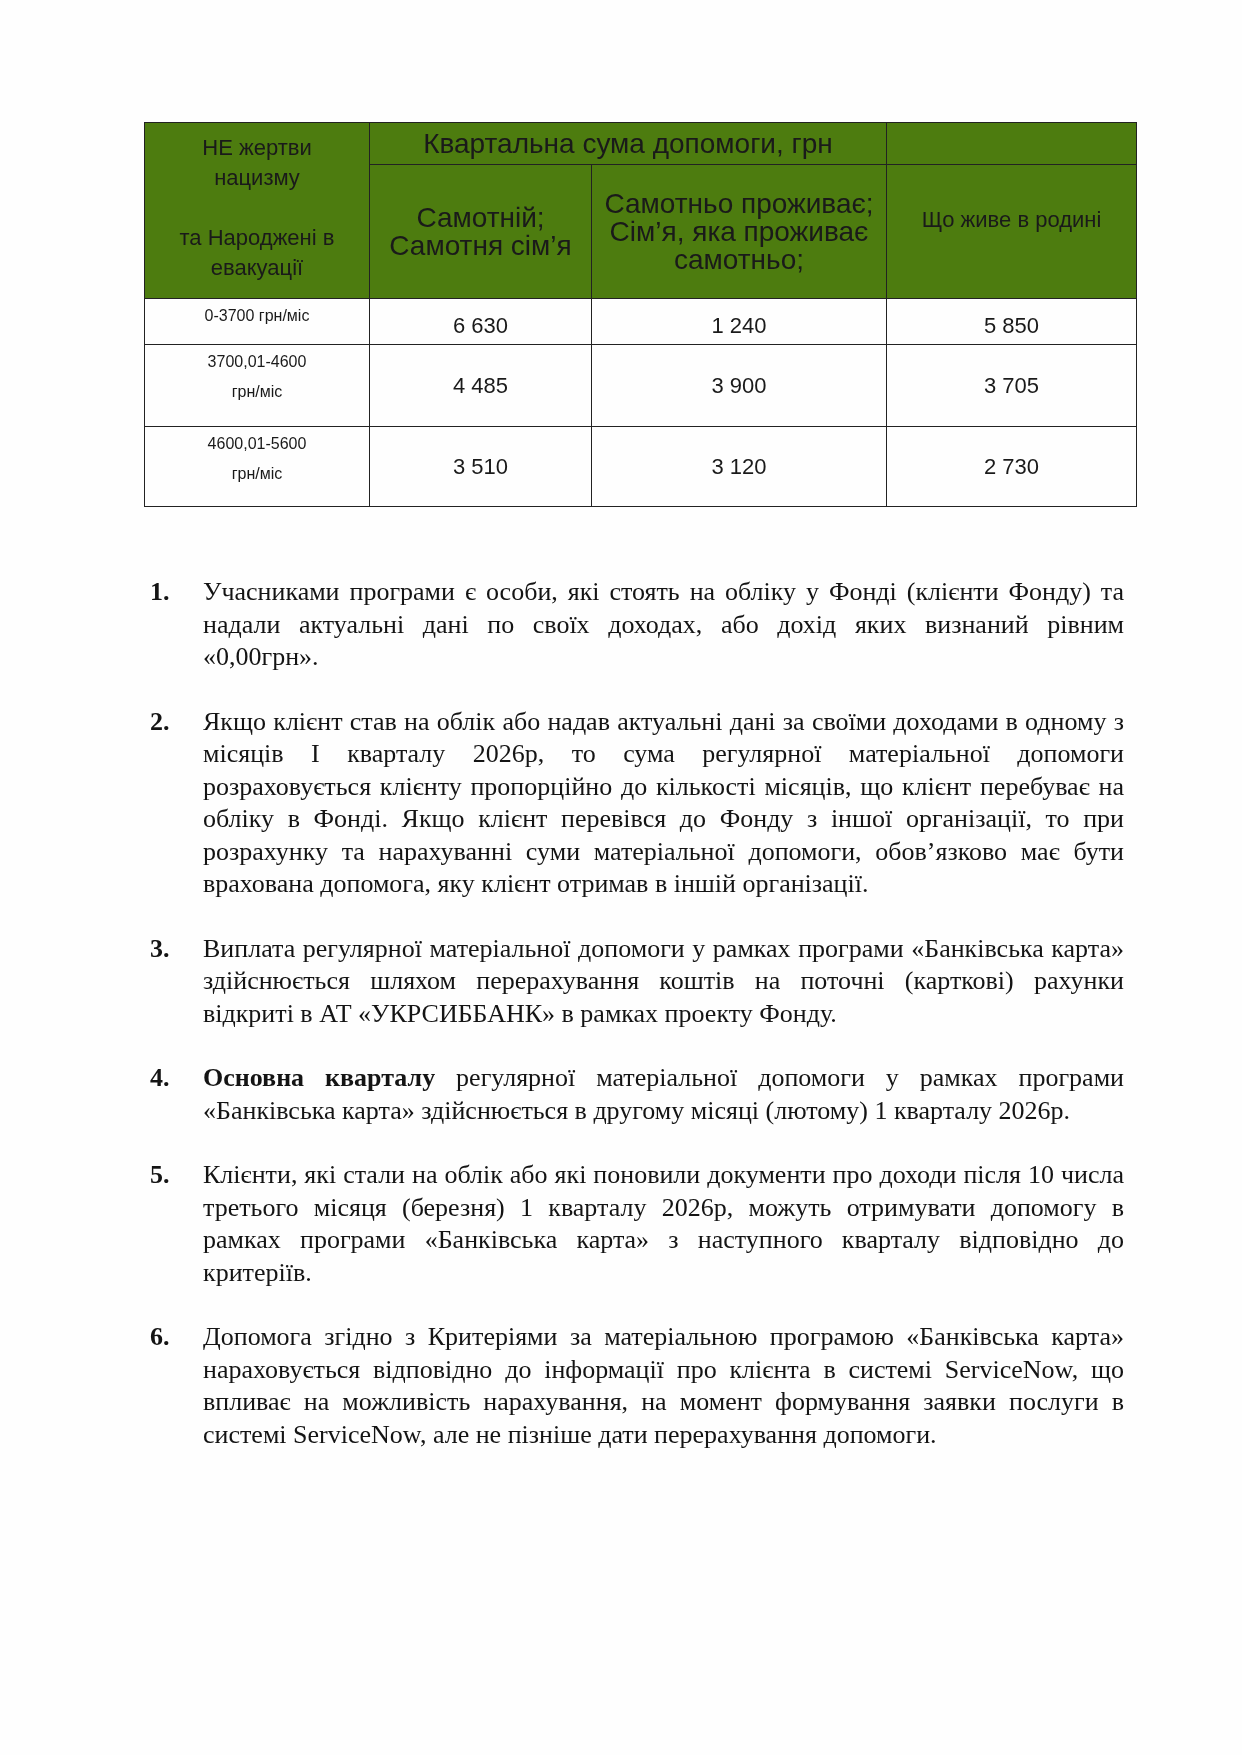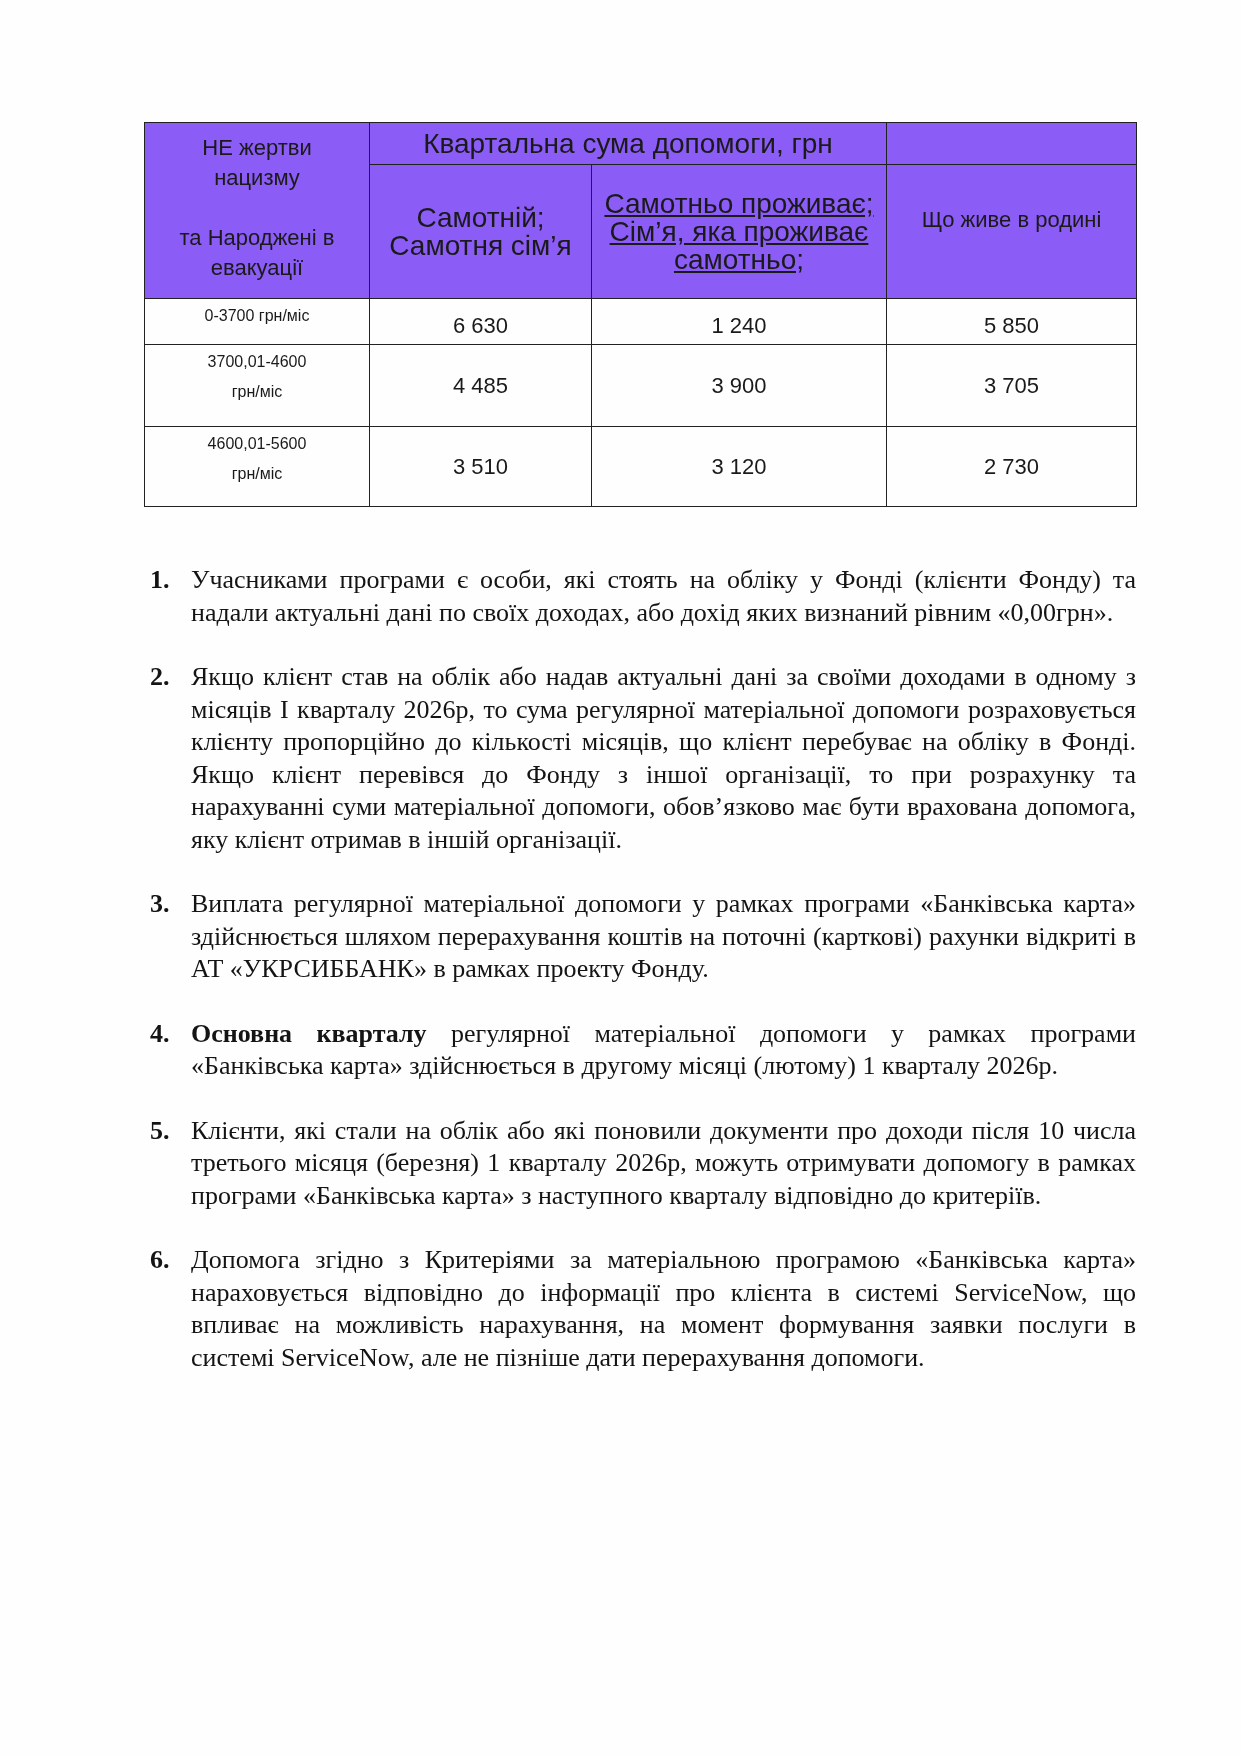--- a/index.html
+++ b/index.html
@@ -12,25 +12,25 @@
     border-collapse: collapse;
     font-family: "Liberation Sans", sans-serif;
     color: #1a1a1a;
   }
   .tbl td, .tbl th {
     border: 1.5px solid #222;
     text-align: center;
     font-weight: normal;
     padding: 0;
   }
-  .tbl .hdr { background: #8b5cf6; }
+  .tbl .hdr { background: #4d7c0f; }
   .tbl .h-main { font-size: 28px; line-height: 28px; }
   .tbl .c0 { width: 224px; }
   .tbl .c1 { width: 221px; }
-  .tbl .c2 { width: 294px; text-decoration: underline; }
+  .tbl .c2 { width: 294px; }
   .tbl .c3 { width: 249px; text-align: center; }
   .tbl .r-top { height: 42px; }
   .tbl .r-sub { height: 134px; }
   .tbl .r1 { height: 46px; }
   .tbl .r2 { height: 82px; }
   .tbl .r3 { height: 80px; }
   .h-left { vertical-align: top; padding-top: 10px !important; font-size: 22px; line-height: 30px; }
   .h-left .gap { height: 30px; }
   .h-right { vertical-align: top; padding-top: 42px !important; font-size: 22px; }
   .range { font-size: 16px; line-height: 30px; vertical-align: top; padding-top: 2px !important; }
@@ -38,21 +38,21 @@
   .val-off { padding-top: 8px !important; }
 
   
   .list {
     position: absolute; left: 150px; top: 560px; width: 990px;
     font-family: "Liberation Serif", serif;
     font-size: 26px; line-height: 32.5px; color: #141414;
   }
   .item { position: relative; padding-left: 37px; margin-bottom: 32px; text-align: justify; }
   .item .num { position: absolute; left: 0; top: 0; font-weight: bold; }
-  .item p { margin: 4px; }
+  .item p { margin: 16px; }
   .item b { font-weight: bold; }
 </style>
 </head>
 <body>
 
 <div class="page">
 
   <table class="tbl">
     <tbody>
         <tr class="r-top">

